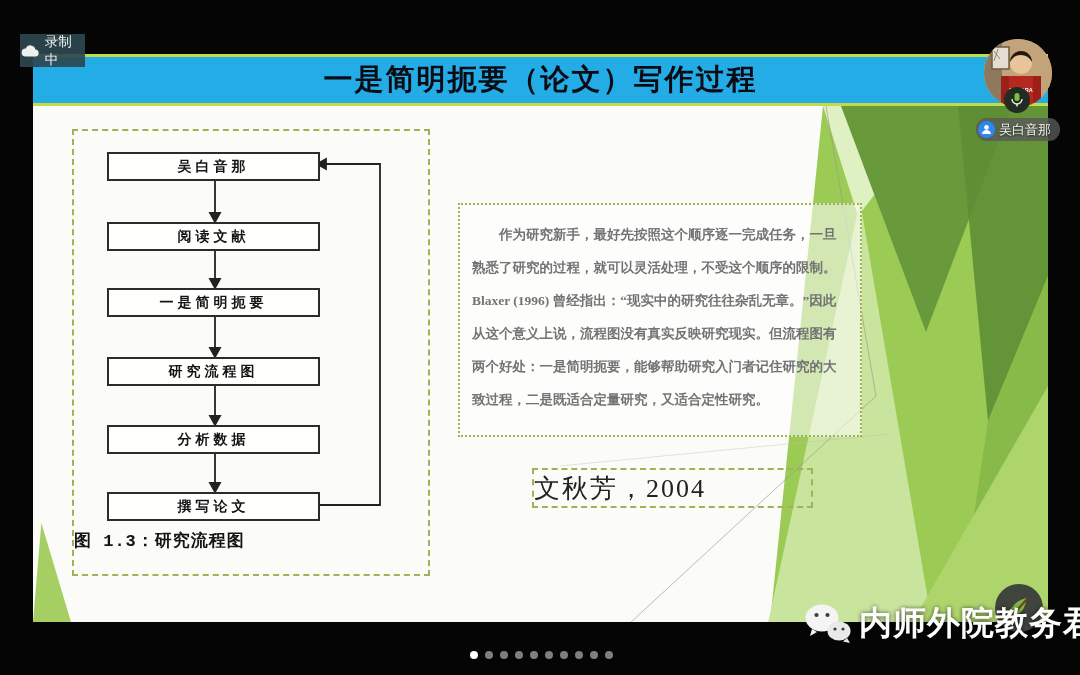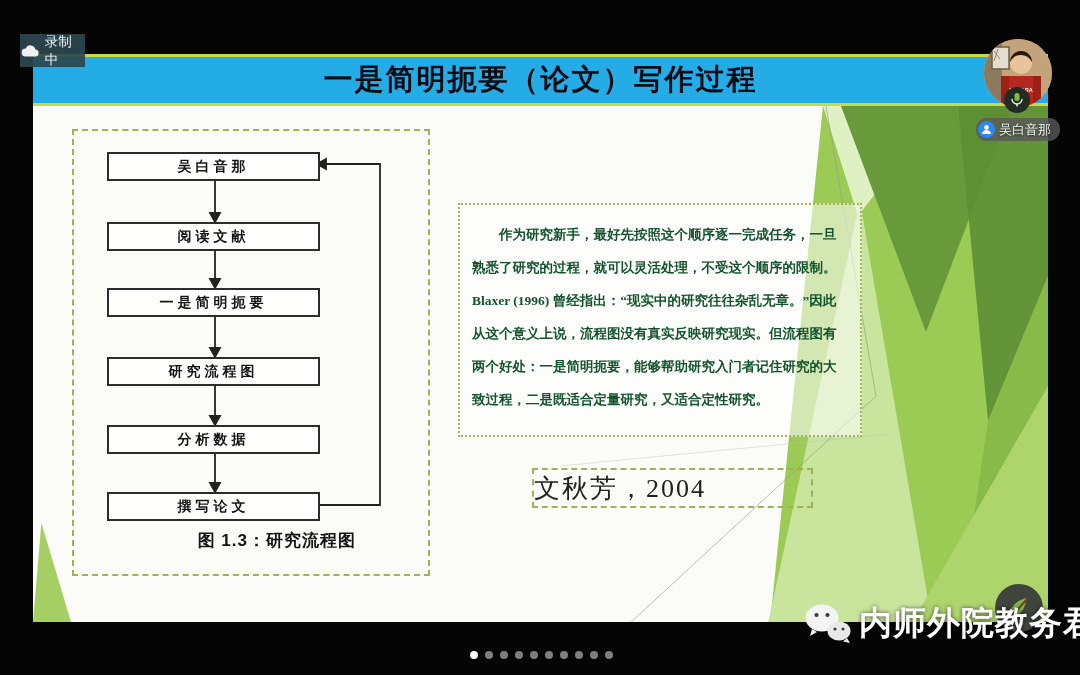--- a/index.html
+++ b/index.html
@@ -21,30 +21,30 @@
           clip-path:polygon(22% 0,100% 100%,0 100%);z-index:2;}
 
   
   .flowchart{position:absolute;left:39px;top:75px;width:354px;height:443px;
              border:2px dashed #9fb257;z-index:4;}
   .fc-arrows{position:absolute;left:0;top:0;width:354px;height:443px;}
   .fbox{position:absolute;left:33px;width:209px;height:25px;background:#fffffe;
         border:2px solid #2c2c2c;display:flex;align-items:center;justify-content:center;}
   .fbox span{font-family:"Liberation Serif",serif;font-weight:bold;font-size:14px;
              letter-spacing:4px;color:#141414;}
-  .fcaption{position:absolute;left:0;top:398px;width:282px;text-align:right;
-            font-family:Liberation Sans, sans-serif;font-weight:bold;font-size:17px;
+  .fcaption{position:absolute;left:0;top:398px;width:282px;text-align:left;
+            font-family:Liberation Mono, monospace;font-weight:bold;font-size:17px;
             letter-spacing:1px;color:#141414;}
 
   
   .parabox{position:absolute;left:425px;top:149px;width:400px;height:230px;
            border:2px dotted #9fb257;background:rgba(255,255,255,.55);z-index:4;overflow:hidden;}
   .parabox p{margin:0;padding:13px 12px 0 12px;text-indent:2em;
              font-family:"Liberation Serif",serif;font-size:13.5px;line-height:33px;
-             color:#14532d;font-weight:bold;}
+             color:#737373;font-weight:bold;}
   .citebox{position:absolute;left:499px;top:414px;width:277px;height:36px;
            border:2px dashed #9fb257;display:flex;align-items:center;justify-content:flex-start;z-index:4;}
   .citebox span{font-family:"Liberation Serif",serif;font-size:26px;letter-spacing:2px;color:#222;}
 
   
   .rec{position:absolute;left:20px;top:34px;width:65px;height:33px;
        background:rgba(44,72,80,.92);border-radius:0;display:flex;align-items:center;
        gap:6px;padding-left:1px;box-sizing:border-box;z-index:8;}
   .rec span{color:#f2f2f2;font-size:13.5px;}
 

